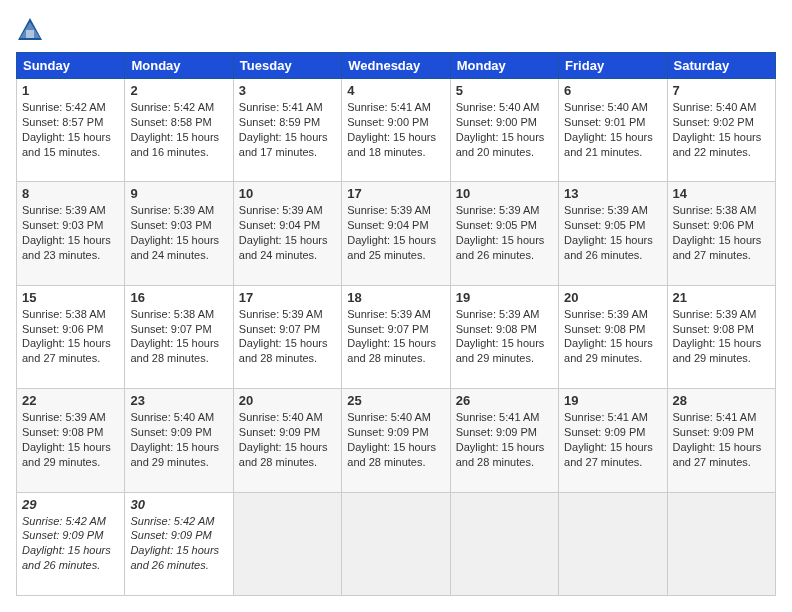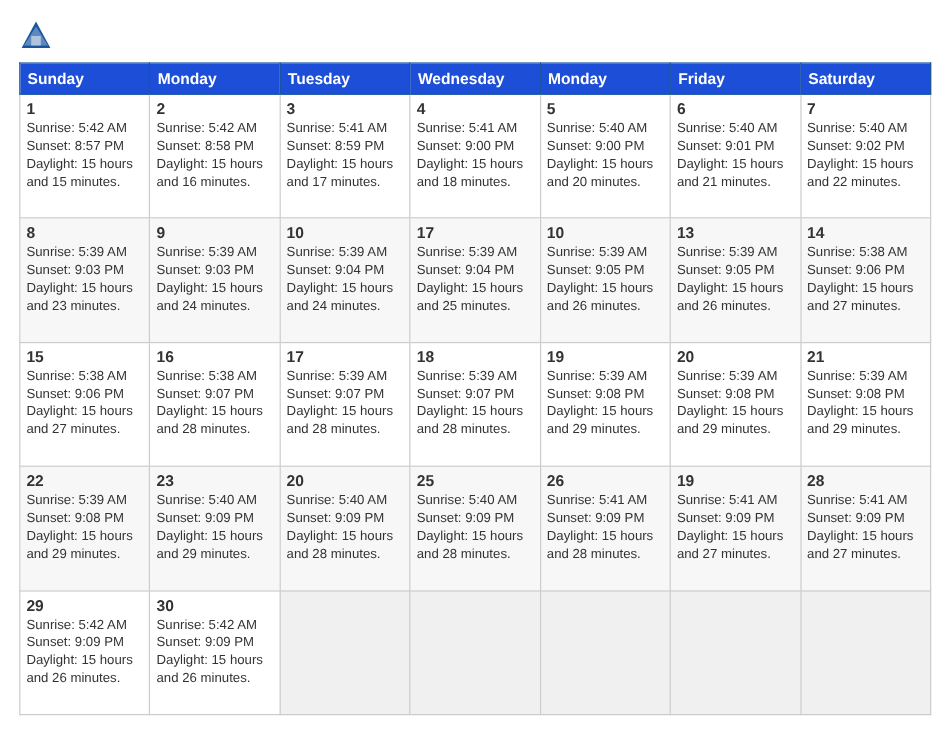--- a/index.html
+++ b/index.html
@@ -90,20 +90,21 @@
     .day-detail {
       font-size: 11px;
       line-height: 1.35;
       color: #333;
     }
     .empty-cell {
       background: #f0f0f0 !important;
     }
     .last-row td {
       height: 70px;
+      font-style: italic;
     }
   </style>
 </head>
 <body>
 
 <div class="page">
   <div class="header">
     <div class="logo">
       <svg class="logo-icon" viewBox="0 0 28 28">
         <polygon points="14,2 26,24 2,24" fill="#1a56a0"></polygon>

